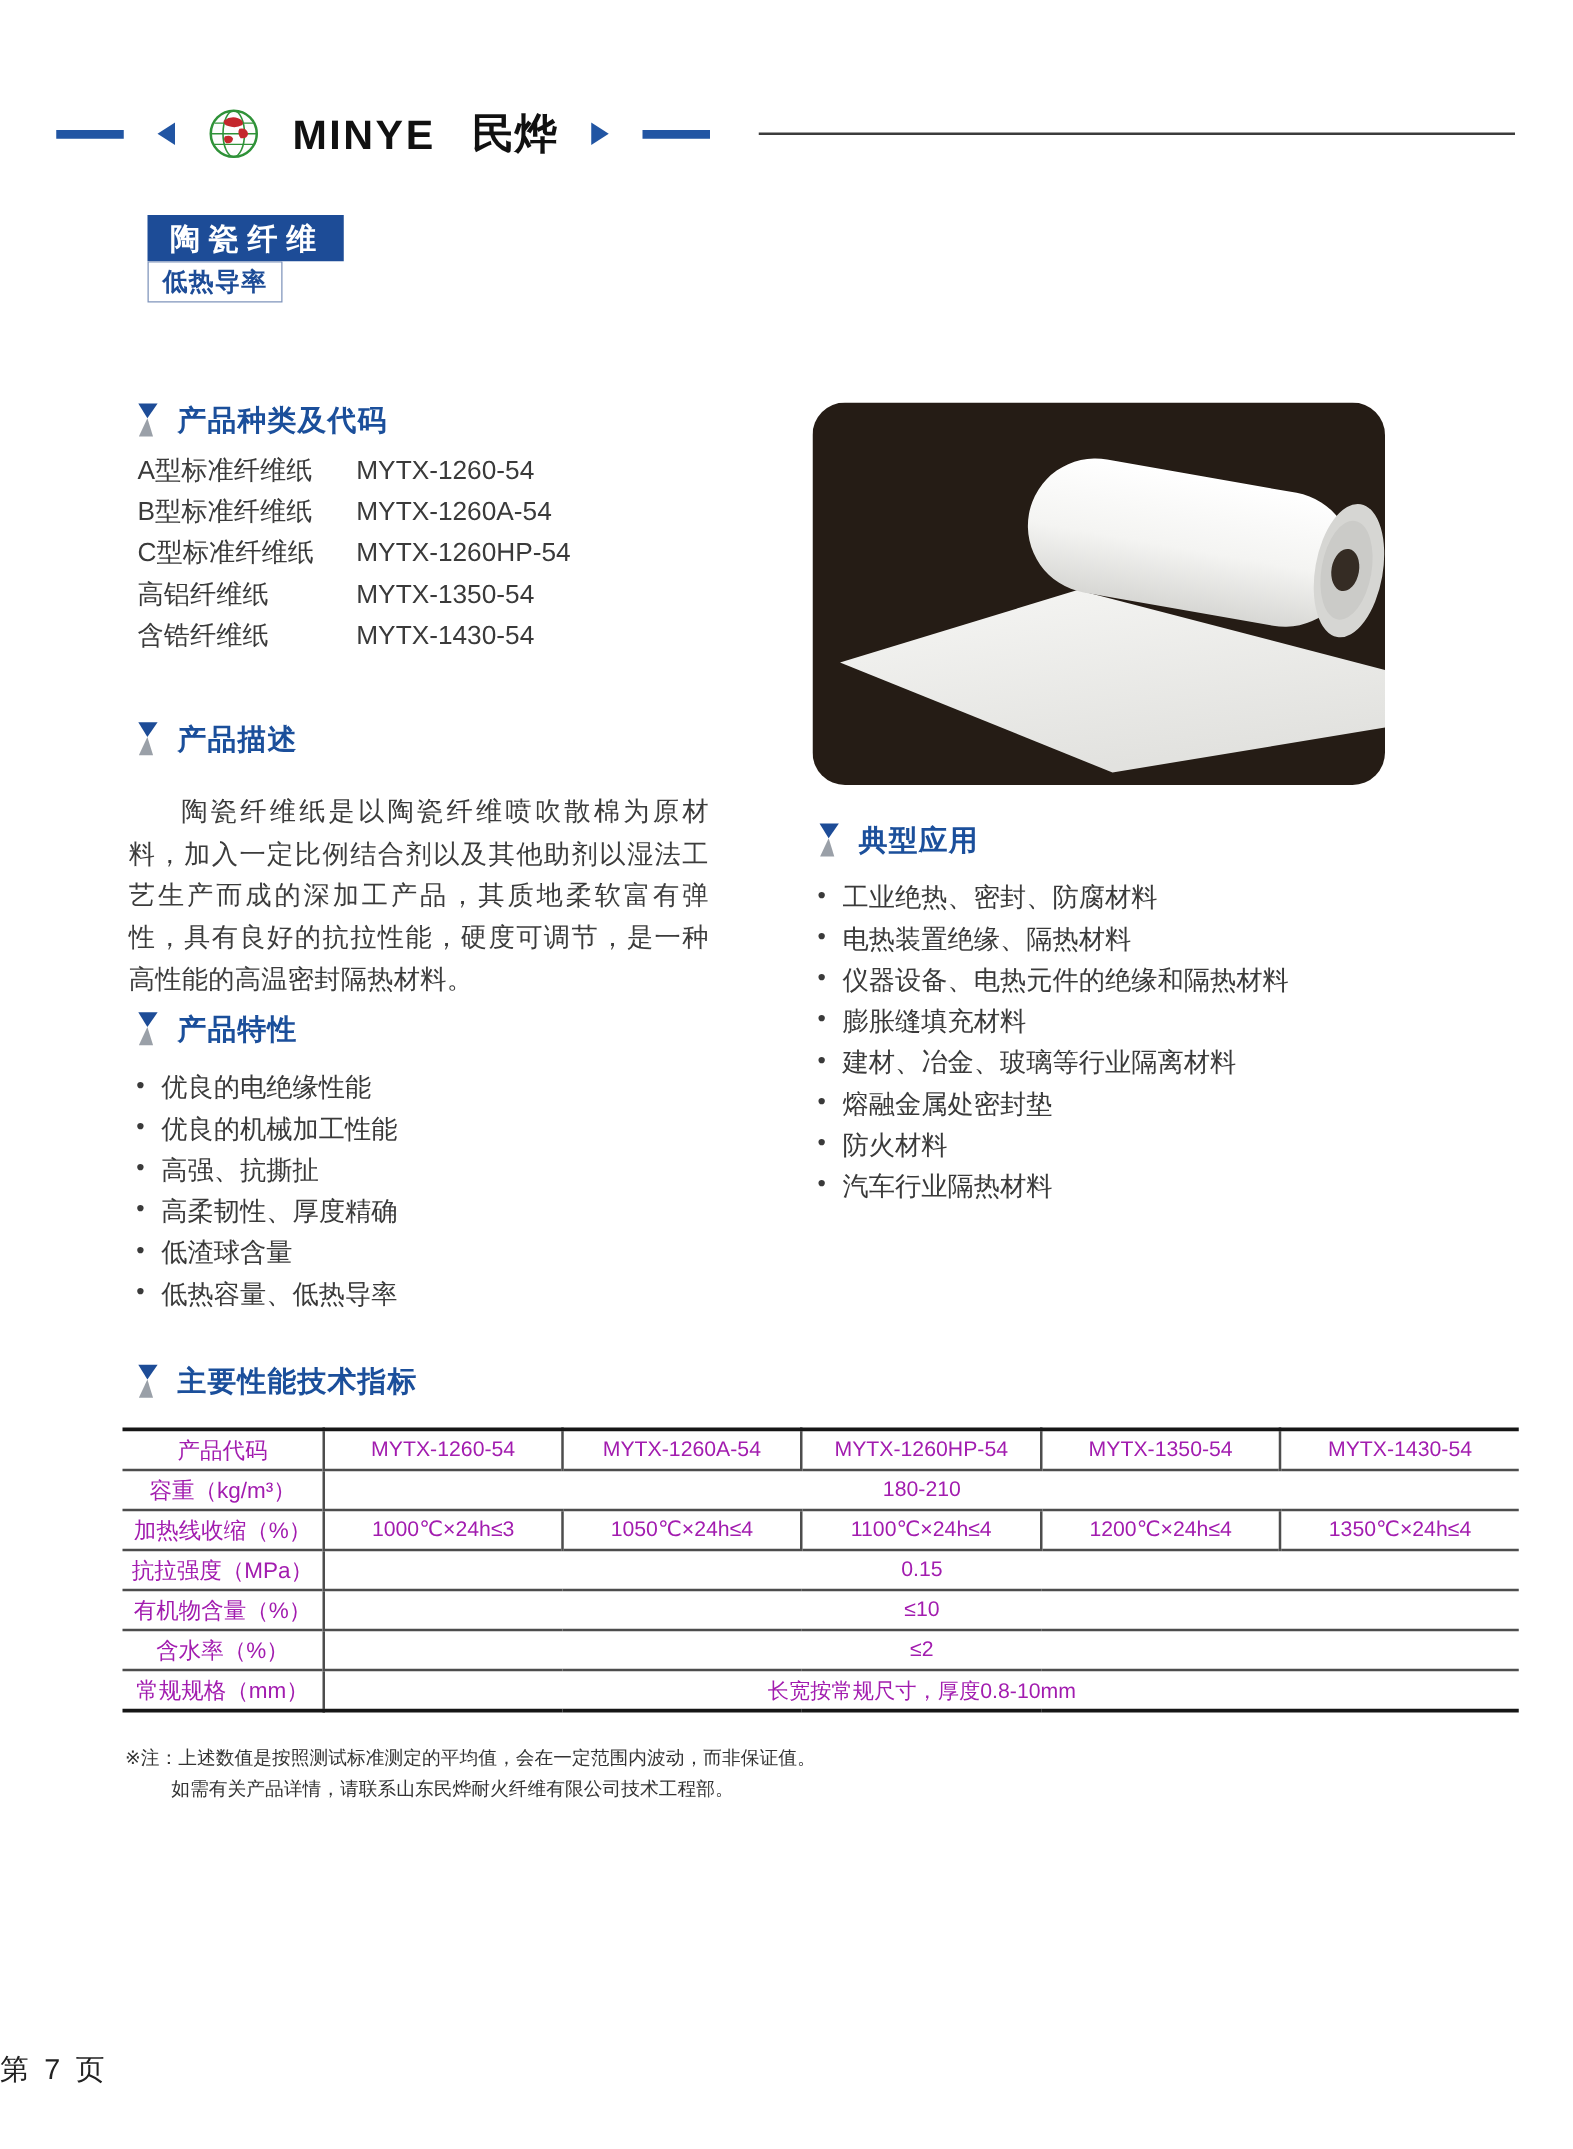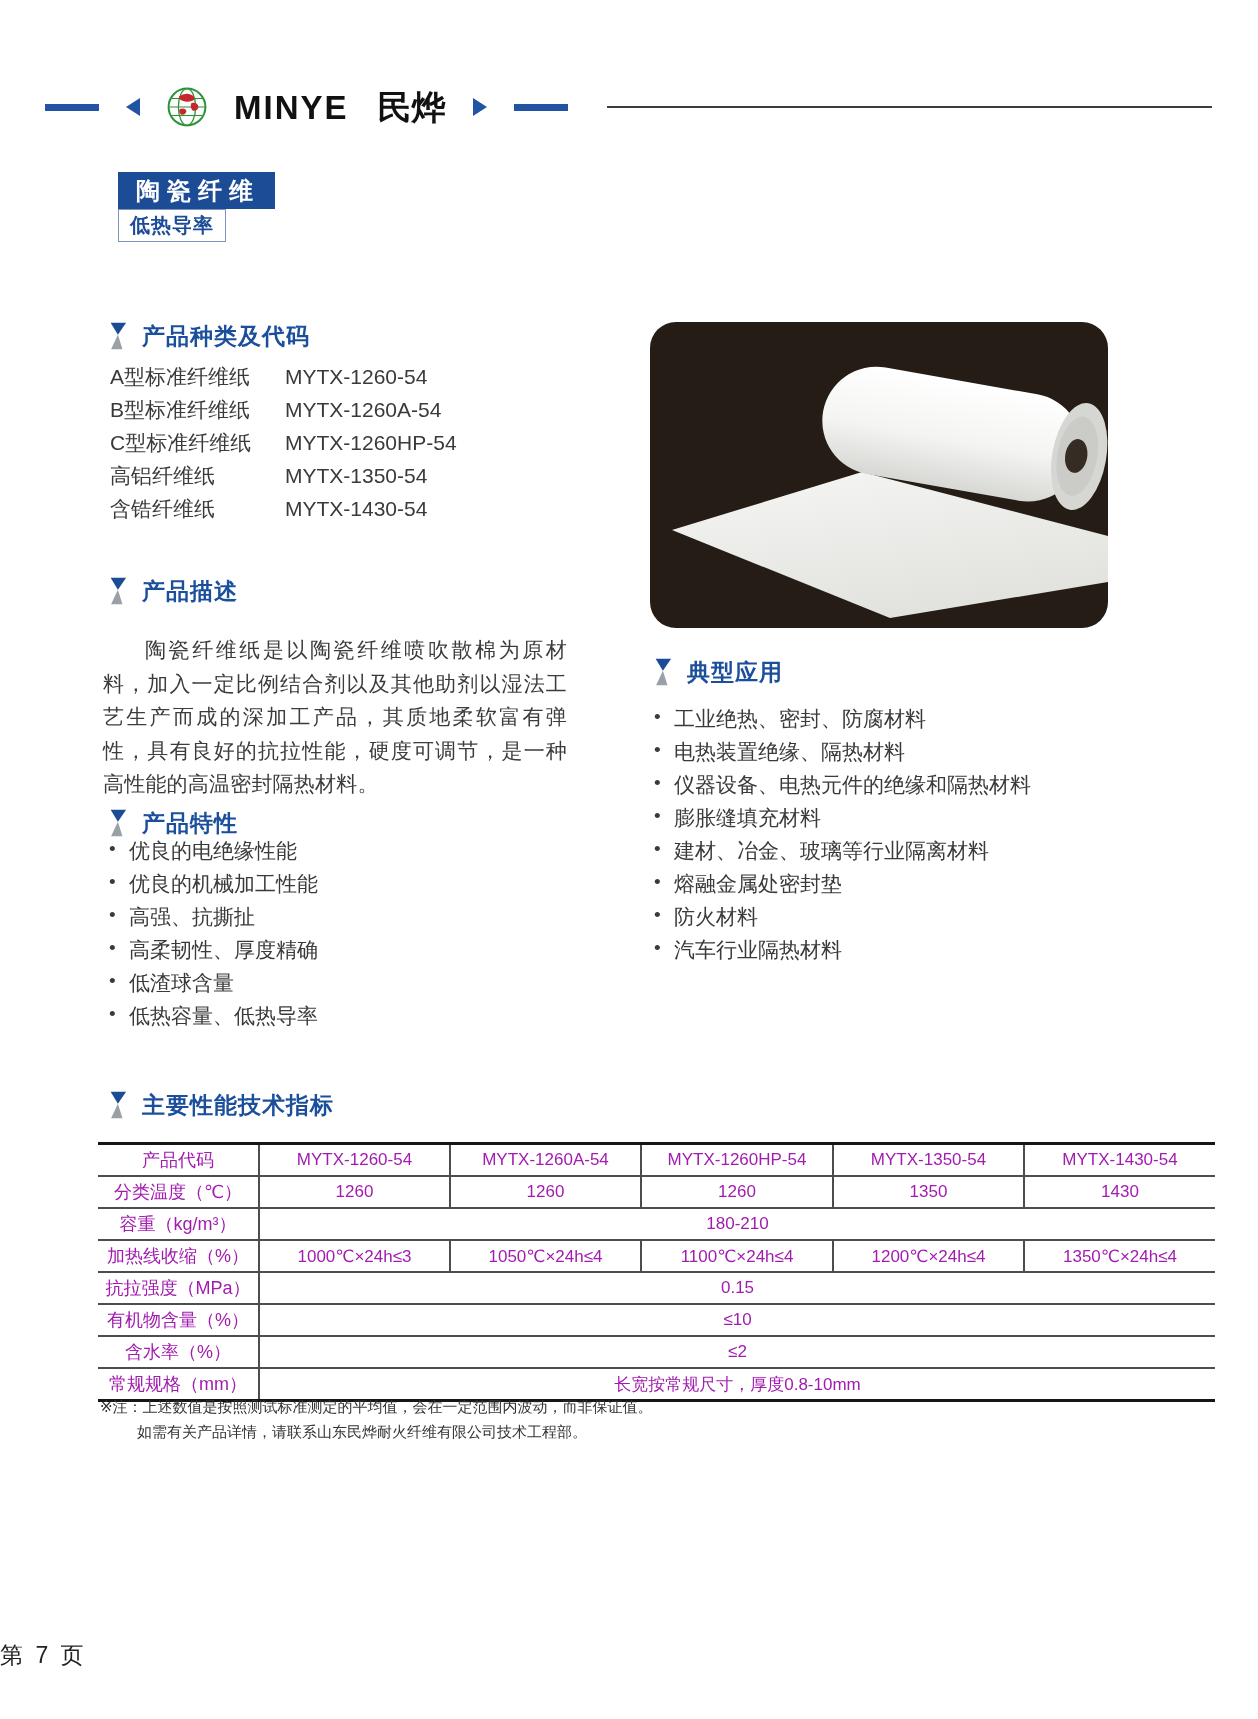--- a/index.html
+++ b/index.html
@@ -34,21 +34,21 @@
   .code-row .nm{width:175px;}
 
   
   .desc{position:absolute;left:103px;top:612px;width:464px;font-size:21px;line-height:33.5px;
         text-align:justify;text-indent:2em;color:#3c3c3c;letter-spacing:0.2px;}
 
   
   .blist{position:absolute;font-size:21px;color:#3a3a3a;}
   .blist .bi{height:33px;line-height:33px;position:relative;padding-left:22px;}
   .blist .bi::before{content:"•";position:absolute;left:2px;top:-2px;font-size:19px;color:#3a3a3a;}
-  .features{left:107px;top:834px;}
+  .features{left:107px;top:854px;}
   .apps{left:652px;top:702px;}
 
   
   .photo{position:absolute;left:650px;top:322px;width:458px;height:306px;}
 
   
   .spec-table{position:absolute;left:98px;top:1142px;width:1117px;border-collapse:collapse;table-layout:fixed;
               color:#a21caf;border-top:3px solid #161616;border-bottom:3px solid #161616;}
   .spec-table td{height:30px;text-align:center;vertical-align:middle;padding:0;font-size:17px;overflow:hidden;white-space:nowrap;}
   .spec-table td.lbl{font-size:18px;border-right:2px solid #4d4d4d;}
@@ -208,28 +208,20 @@
     <tbody>
         <tr>
       <td class="lbl">产品代码</td>
       <td class="cell">MYTX-1260-54</td>
       <td class="cell">MYTX-1260A-54</td>
       <td class="cell">MYTX-1260HP-54</td>
       <td class="cell">MYTX-1350-54</td>
       <td class="cell">MYTX-1430-54</td>
     </tr>
     <tr>
-      <td class="lbl">分类温度（℃）</td>
-      <td class="cell">1260</td>
-      <td class="cell">1260</td>
-      <td class="cell">1260</td>
-      <td class="cell">1350</td>
-      <td class="cell">1430</td>
-    </tr>
-    <tr>
       <td class="lbl">容重（kg/m³）</td>
       <td class="cell" colspan="5">180-210</td>
     </tr>
     <tr>
       <td class="lbl">加热线收缩（%）</td>
       <td class="cell">1000℃×24h≤3</td>
       <td class="cell">1050℃×24h≤4</td>
       <td class="cell">1100℃×24h≤4</td>
       <td class="cell">1200℃×24h≤4</td>
       <td class="cell">1350℃×24h≤4</td>

